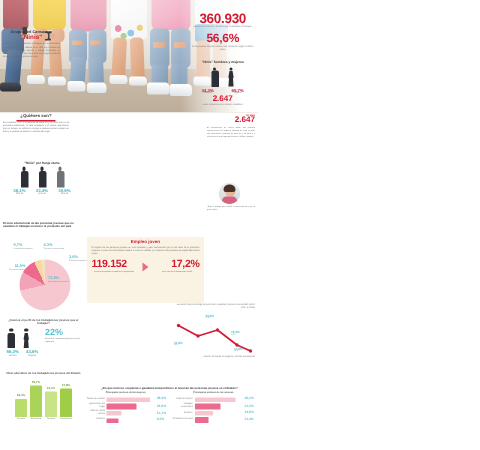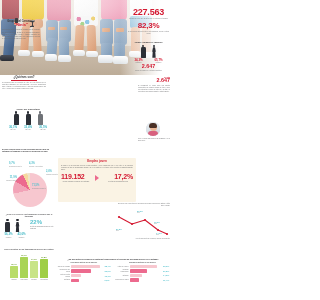--- a/index.html
+++ b/index.html
@@ -176,24 +176,24 @@
                 background:linear-gradient(90deg,rgba(255,255,255,0) 0%,rgba(255,255,255,.55) 35%,#ffffff 78%);"></div>
   </div>
 
   <div style="position:absolute;left:2px;top:20px;width:38px;">
     <div style="font-size:2.6px;line-height:3px;font-weight:bold;color:#3a3a3c;text-align:center;">Grupos del Cansancio</div>
     <div style="font-size:4.2px;line-height:4.6px;font-weight:bold;color:#d41a32;text-align:center;margin-top:.3px;">"Ninis"</div>
     <div class="copy" style="margin-top:1.5px;">Los jóvenes que ni estudian ni trabajan son un fenómeno que crece en el país. Detrás de la cifra hay historias de desempleo, deserción escolar y trabajo doméstico no remunerado que afectan sobre todo a las mujeres jóvenes de los sectores más pobres del país.</div>
   </div>
 
   <div style="position:absolute;left:127px;top:8px;width:43px;">
-    <div class="statBig center">227.563</div>
+    <div class="statBig center">360.930</div>
     <div class="statCap center" style="margin-top:.6px;">jóvenes de entre 15 y 29 años que no estudian ni trabajan</div>
 
-    <div class="statMid center" style="margin-top:2.5px;">82,3%</div>
+    <div class="statMid center" style="margin-top:2.5px;">56,6%</div>
     <div class="statCap center" style="margin-top:.6px;">de los jóvenes del país está en esa condición, según el último censo</div>
   </div>
 
   <div style="position:absolute;left:127px;top:41px;width:43px;">
     <div style="font-size:2.2px;line-height:2.5px;font-weight:bold;color:#3a3a3c;text-align:center;">"Ninis" hombres y mujeres</div>
     <div class="figRow" style="margin-top:1px;">
       <div class="fig man figDark">
         <div class="head"></div>
           <div class="body"></div>
       </div>

